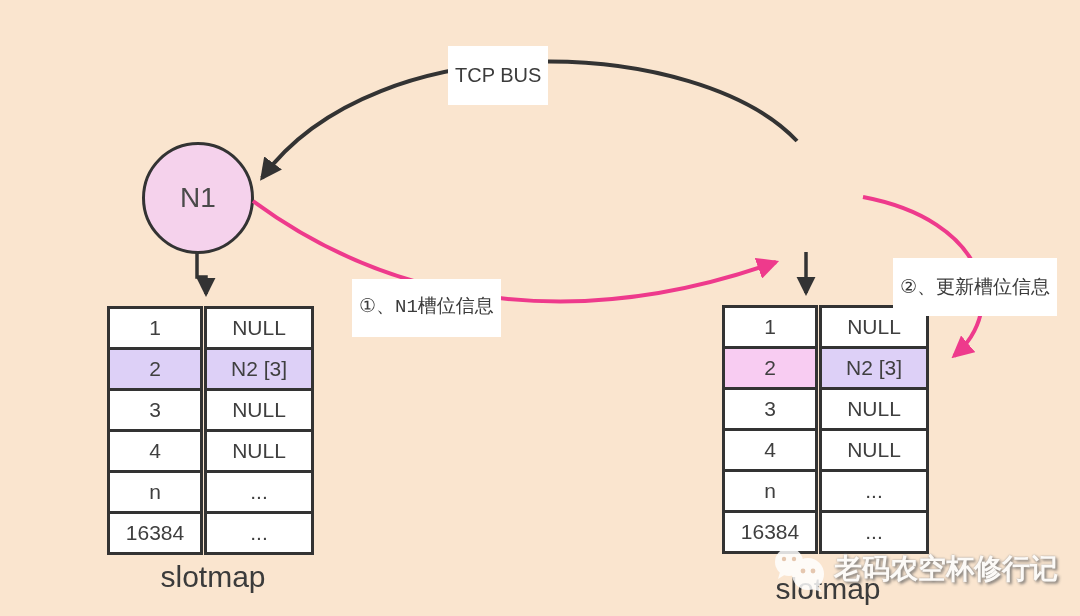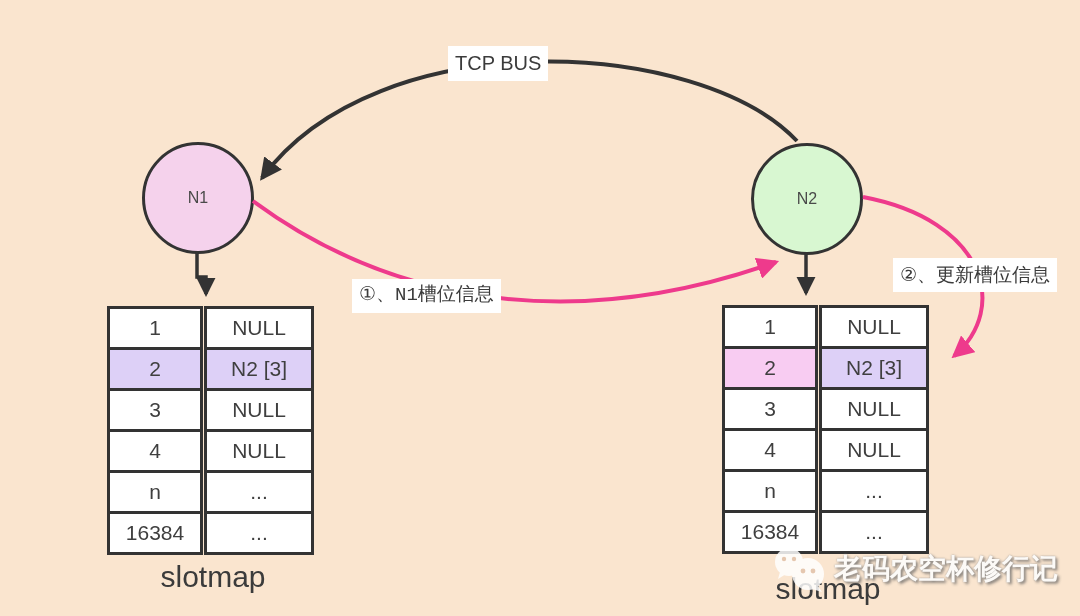--- a/index.html
+++ b/index.html
@@ -18,27 +18,27 @@
     position:relative;width:1080px;height:616px;overflow:hidden;
     background:var(--background);
     font-family:"Liberation Sans","DejaVu Sans",sans-serif;
     color:var(--text);
   }
   .arrow-layer{position:absolute;left:0;top:0;width:1080px;height:616px;z-index:3;pointer-events:none;}
   .node{
     position:absolute;width:106px;height:106px;border-radius:50%;
     border:3px solid var(--stroke-dark);
     display:flex;align-items:center;justify-content:center;
-    font-size:16px;color:#4a4a4a;z-index:2;
+    font-size:28px;color:#4a4a4a;z-index:2;
   }
   .node-n1{left:142px;top:142px;background:var(--node-n1);}
   .node-n2{left:751px;top:143px;background:var(--node-n2);}
   .float-label{
     position:absolute;background:var(--label-bg);color:#3b3b3b;
-    font-size:19px;line-height:1.35;padding:4px 7px;white-space:nowrap;z-index:4;
+    font-size:19px;line-height:1.35;padding:16px 7px;white-space:nowrap;z-index:4;
   }
   .bus-label{left:448px;top:46px;font-size:20px;}
   .step1-label{left:352px;top:279px;font-family:Liberation Mono, monospace;}
   .step2-label{left:893px;top:258px;}
   .slot-table{position:absolute;display:flex;gap:1px;z-index:2;}
   .slot-table-left{left:107px;top:306px;}
   .slot-table-right{left:722px;top:305px;}
   .col{border:3px solid var(--stroke-dark);background:#fff;}
   .col-slots{width:90px;}
   .col-values{width:104px;}
@@ -81,23 +81,20 @@
     </defs>
     <path d="M 797 141 C 700 38, 378 20, 262 178" fill="none" stroke="#333333" stroke-width="4" marker-end="url(#head-dark)"></path>
     <path d="M 197 251 L 197 277 L 206 277 L 206 294" fill="none" stroke="#333333" stroke-width="3.5" marker-end="url(#head-dark)"></path>
     <path d="M 806 252 L 806 293" fill="none" stroke="#333333" stroke-width="3.5" marker-end="url(#head-dark)"></path>
     <path d="M 253 201 C 390 302, 570 335, 776 262" fill="none" stroke="#ee3a8c" stroke-width="4" marker-end="url(#head-pink)"></path>
     <path d="M 863 197 C 985 220, 1010 308, 954 356" fill="none" stroke="#ee3a8c" stroke-width="4" marker-end="url(#head-pink)"></path>
   </svg>
 
   <div class="node node-n1">
     <span>N1</span>
-  </div>
-  <div class="node node-n2">
-    <span>N2</span>
   </div>
 
   <div class="float-label bus-label">TCP BUS</div>
   <div class="float-label step1-label">①、N1槽位信息</div>
   <div class="float-label step2-label">②、更新槽位信息</div>
 
   <div class="slot-table slot-table-left">
     <div class="col col-slots">
       <div class="cell">1</div>
       <div class="cell hl-lavender">2</div>

